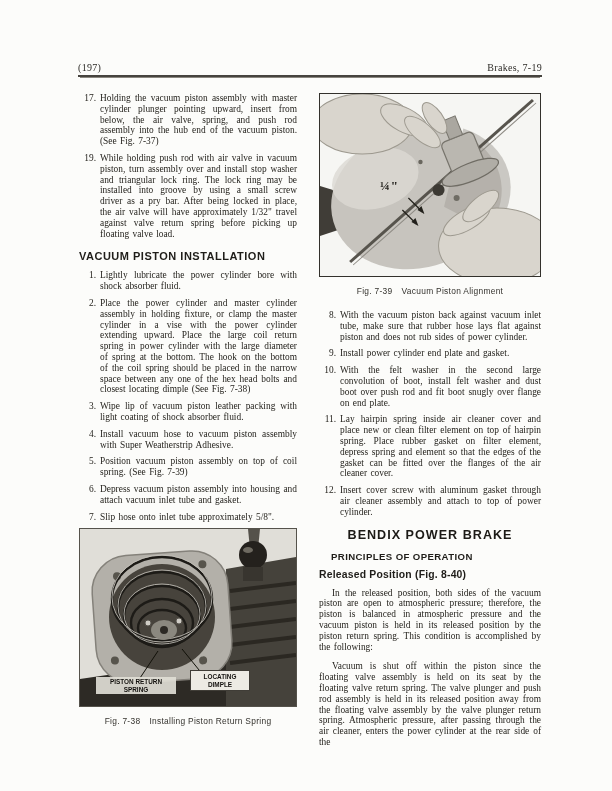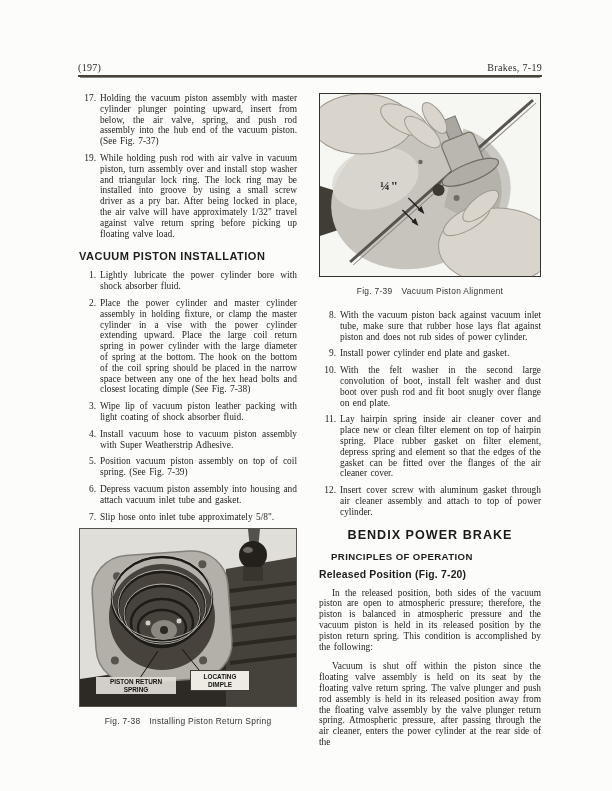--- a/index.html
+++ b/index.html
@@ -286,20 +286,20 @@
           <span class="txt">Lay hairpin spring inside air cleaner cover and place new or clean filter element on top of hairpin spring.  Place rubber gasket on filter element, depress spring and element so that the edges of the gasket can be fitted over the flanges of the air cleaner cover.</span>
         </li>
         <li>
           <span class="num">12.</span>
           <span class="txt">Insert cover screw with aluminum gasket through air cleaner assembly and attach to top of power cylinder.</span>
         </li>
       </ol>
 
       <div class="bendix-head">BENDIX POWER BRAKE</div>
       <div class="principles-head">PRINCIPLES OF OPERATION</div>
-      <div class="released-head">Released Position (Fig. 7-20)</div>
+      <div class="released-head">Released Position (Fig. 8-40)</div>
 
       <p class="para">In the released position, both sides of the vacuum piston are open to atmospheric pressure; therefore, the piston is balanced in atmospheric pressure and the vacuum piston is held in its released position by the piston return spring.  This condition is accomplished by the following:</p>
       <p class="para">Vacuum is shut off within the piston since the floating valve assembly is held on its seat by the floating valve return spring.  The valve plunger and push rod assembly is held in its released position away from the floating valve assembly by the valve plunger return spring.  Atmospheric pressure, after passing through the air cleaner, enters the power cylinder at the rear side of the</p>
 
     </div>
   </div>
 </div>
 
 </body></html>

